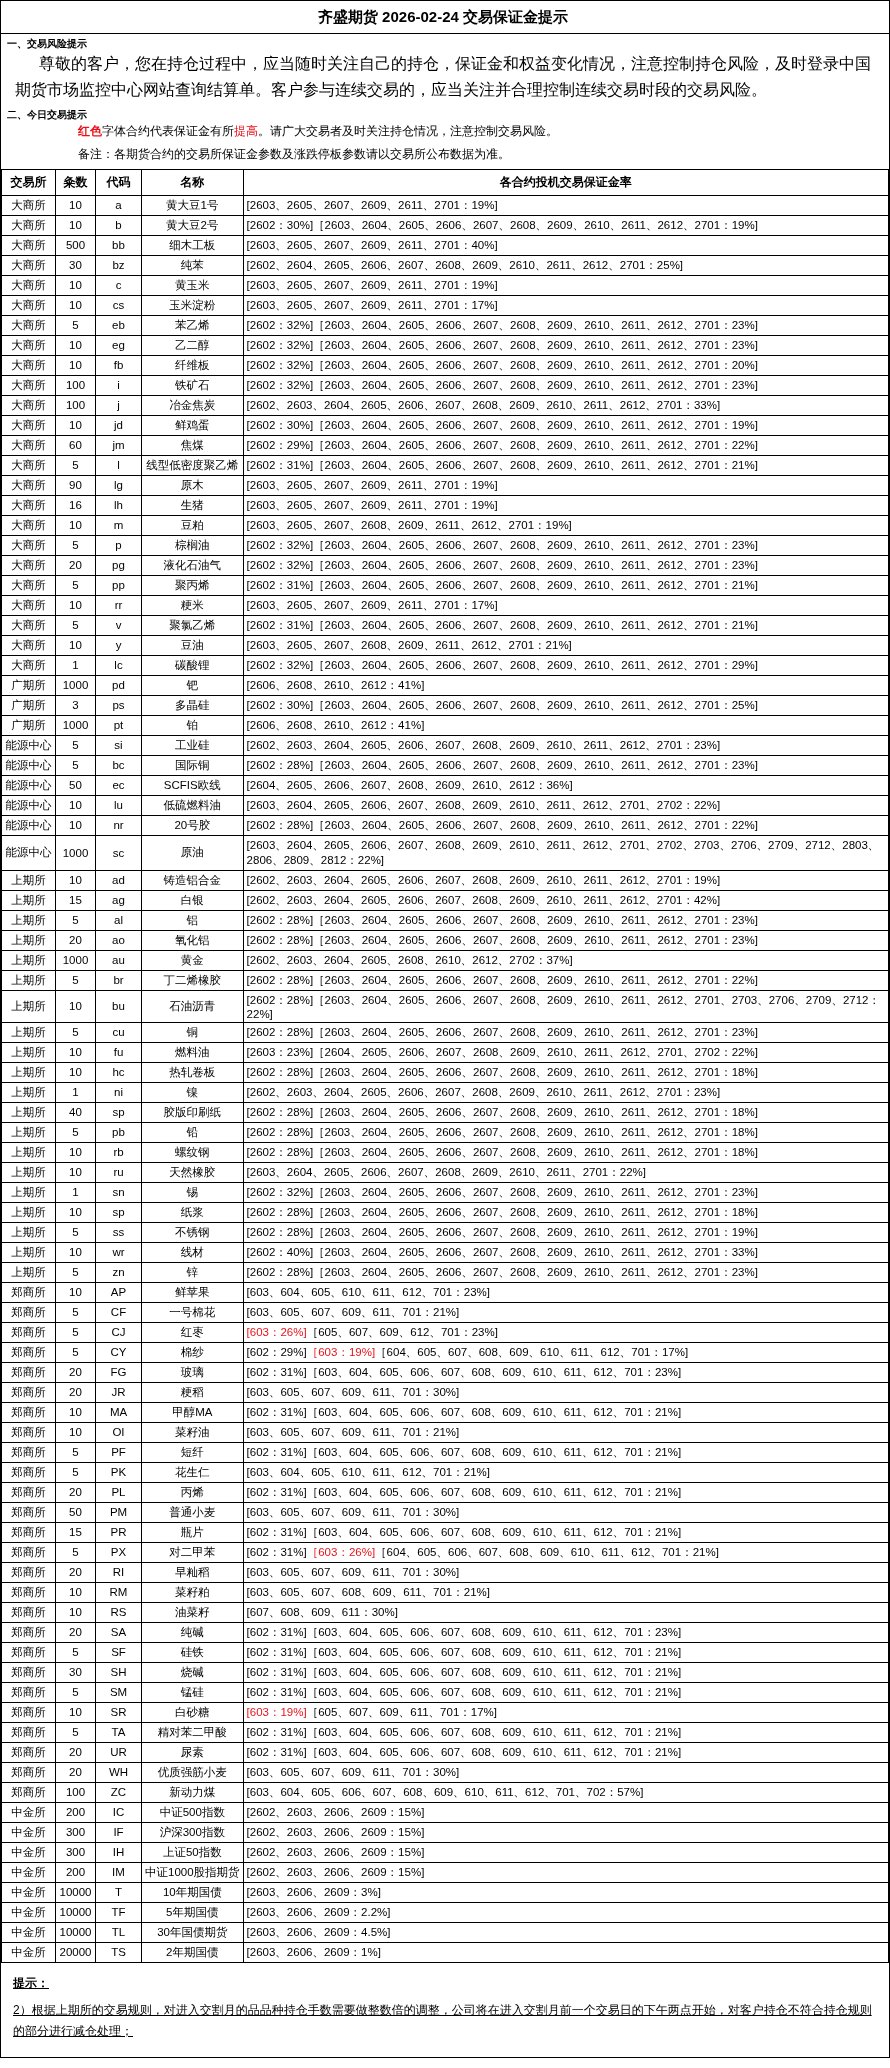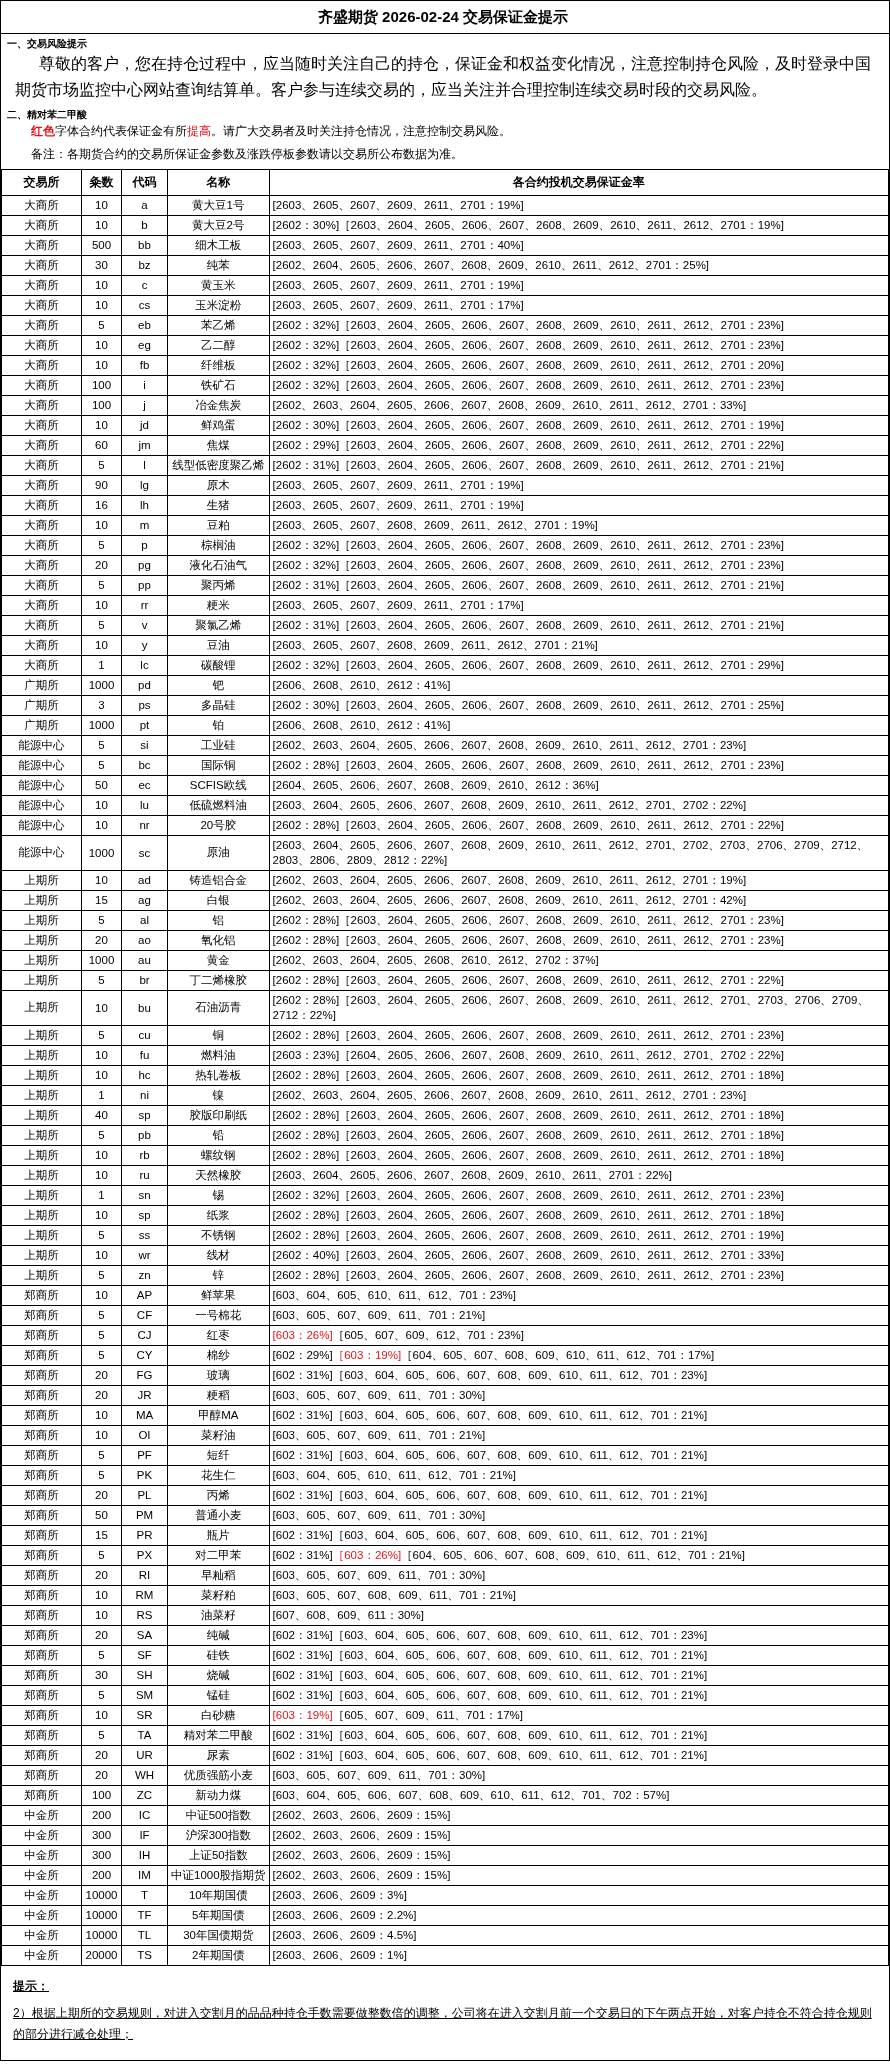--- a/index.html
+++ b/index.html
@@ -31,20 +31,21 @@
   .para {
     padding: 0 6px 3px 14px;
     font-size: 16px;
     line-height: 1.6;
     text-indent: 24px;
   }
   .para2 {
     padding: 0 2px 4px 6px;
     font-size: 12px;
     line-height: 1.6;
+    margin-left: 47px;
   }
   .red { color: #e8131a; }
   .bold { font-weight: bold; }
   table.main {
     border-collapse: collapse;
     width: 100%;
     font-size: 11.5px;
   }
   table.main th, table.main td {
     border: 1px solid #000;
@@ -52,21 +53,21 @@
     vertical-align: middle;
   }
   table.main thead th {
     text-align: center;
     font-weight: bold;
     font-size: 12px;
     padding: 4px 3px;
   }
   td.c { text-align: center; white-space: nowrap; }
   td.rates { text-align: left; padding-left: 5px; }
-  .col-ex { width: 80px; }
+  .col-ex { width: 54px; }
   .col-lot { width: 40px; margin-left: 48px; }
   .col-code { width: 46px; }
   .col-name { width: 98px; }
   .footer {
     font-size: 12px;
     line-height: 1.75;
     padding: 6px 8px 10px 8px;
   }
   .footer .fhead { font-weight: bold; padding-bottom: 2px; }
   .footer p { margin: 4px; padding: 0 0 1px 0; text-decoration: underline; }
@@ -74,21 +75,21 @@
 </head>
 <body>
 
 <div class="page">
 
   <div class="title">齐盛期货 2026-02-24 交易保证金提示</div>
 
   <div class="section-head">一、交易风险提示</div>
   <div class="para">尊敬的客户，您在持仓过程中，应当随时关注自己的持仓，保证金和权益变化情况，注意控制持仓风险，及时登录中国期货市场监控中心网站查询结算单。客户参与连续交易的，应当关注并合理控制连续交易时段的交易风险。</div>
 
-  <div class="section-head">二、精对苯二甲酸</div>
+  <div class="section-head">二、今日交易提示</div>
   <div class="para2" style="text-indent:24px;">
     <span class="red bold">红色</span><span>字体合约代表保证金有所</span><span class="red">提高</span><span>。请广大交易者及时关注持仓情况，注意控制交易风险。</span>
   </div>
   <div class="para2" style="text-indent:24px;">备注：各期货合约的交易所保证金参数及涨跌停板参数请以交易所公布数据为准。</div>
 
   <table class="main">
     <thead>
       <tr>
         <th class="col-ex">交易所</th>
         <th class="col-lot">粂数</th>

